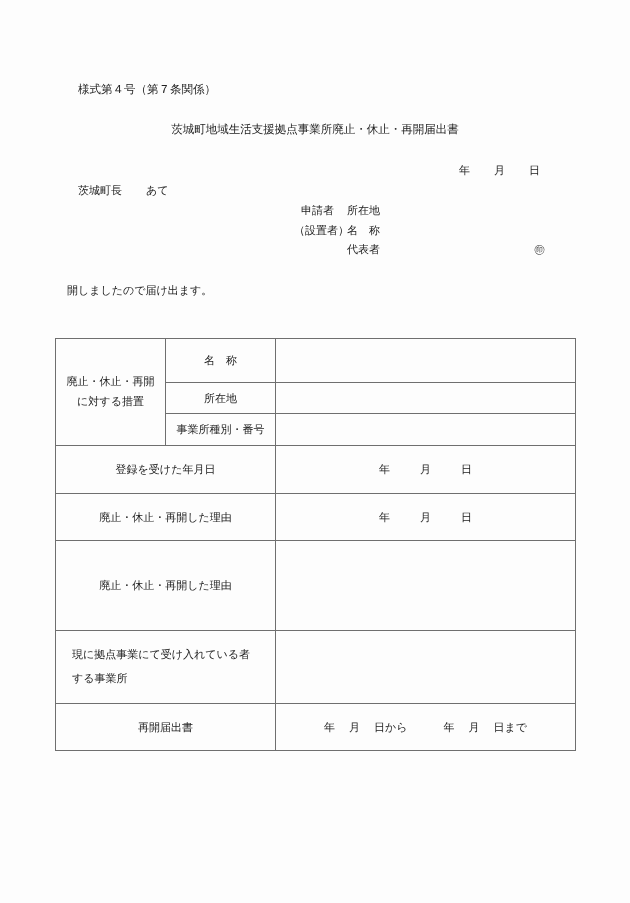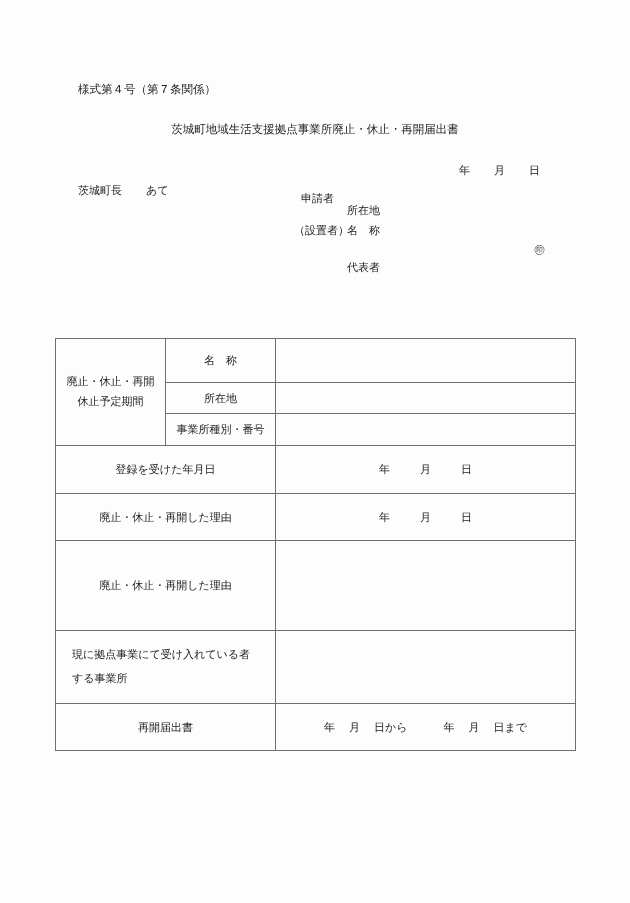--- a/index.html
+++ b/index.html
@@ -65,42 +65,43 @@
   <span class="abs hdr-date" style="left:459px">年</span>
   <span class="abs hdr-date" style="left:494px">月</span>
   <span class="abs hdr-date" style="left:529px">日</span>
 </div>
 
 <div class="abs addressee">
   <span>茨城町長</span><span class="ate">あて</span>
 </div>
 
 <div class="applicant-block">
-  <span class="abs" style="left:301px; top:191px">申請者</span>
+  <span class="abs" style="left:301px; top:203px">申請者</span>
   <span class="abs" style="left:347px; top:203px">所在地</span>
   <span class="abs" style="left:294px; top:223px">（設置者）</span>
   <span class="abs" style="left:347px; top:223px">名　称</span>
-  <span class="abs" style="left:347px; top:260px">代表者</span>
+  <span class="abs" style="left:347px; top:242px">代表者</span>
   <span class="abs" style="left:534px; top:242px">㊞</span>
 </div>
 
 <div class="abs body-text">
+  <span class="line2">開しましたので届け出ます。</span>
 </div>
 
 <table class="form">
   <colgroup>
     <col class="col1">
       <col class="col2">
       <col class="col3">
   </colgroup>
   <tbody>
       <tr style="height:44px">
     <td rowspan="3" class="ml">
       <span>廃止・休止・再開</span><br>
-      <span>休止予定期間</span>
+      <span>に対する措置</span>
     </td>
     <td>名　称</td>
     <td></td>
   </tr>
   <tr style="height:31px">
     <td>所在地</td>
     <td></td>
   </tr>
   <tr style="height:32px">
     <td>事業所種別・番号</td>

